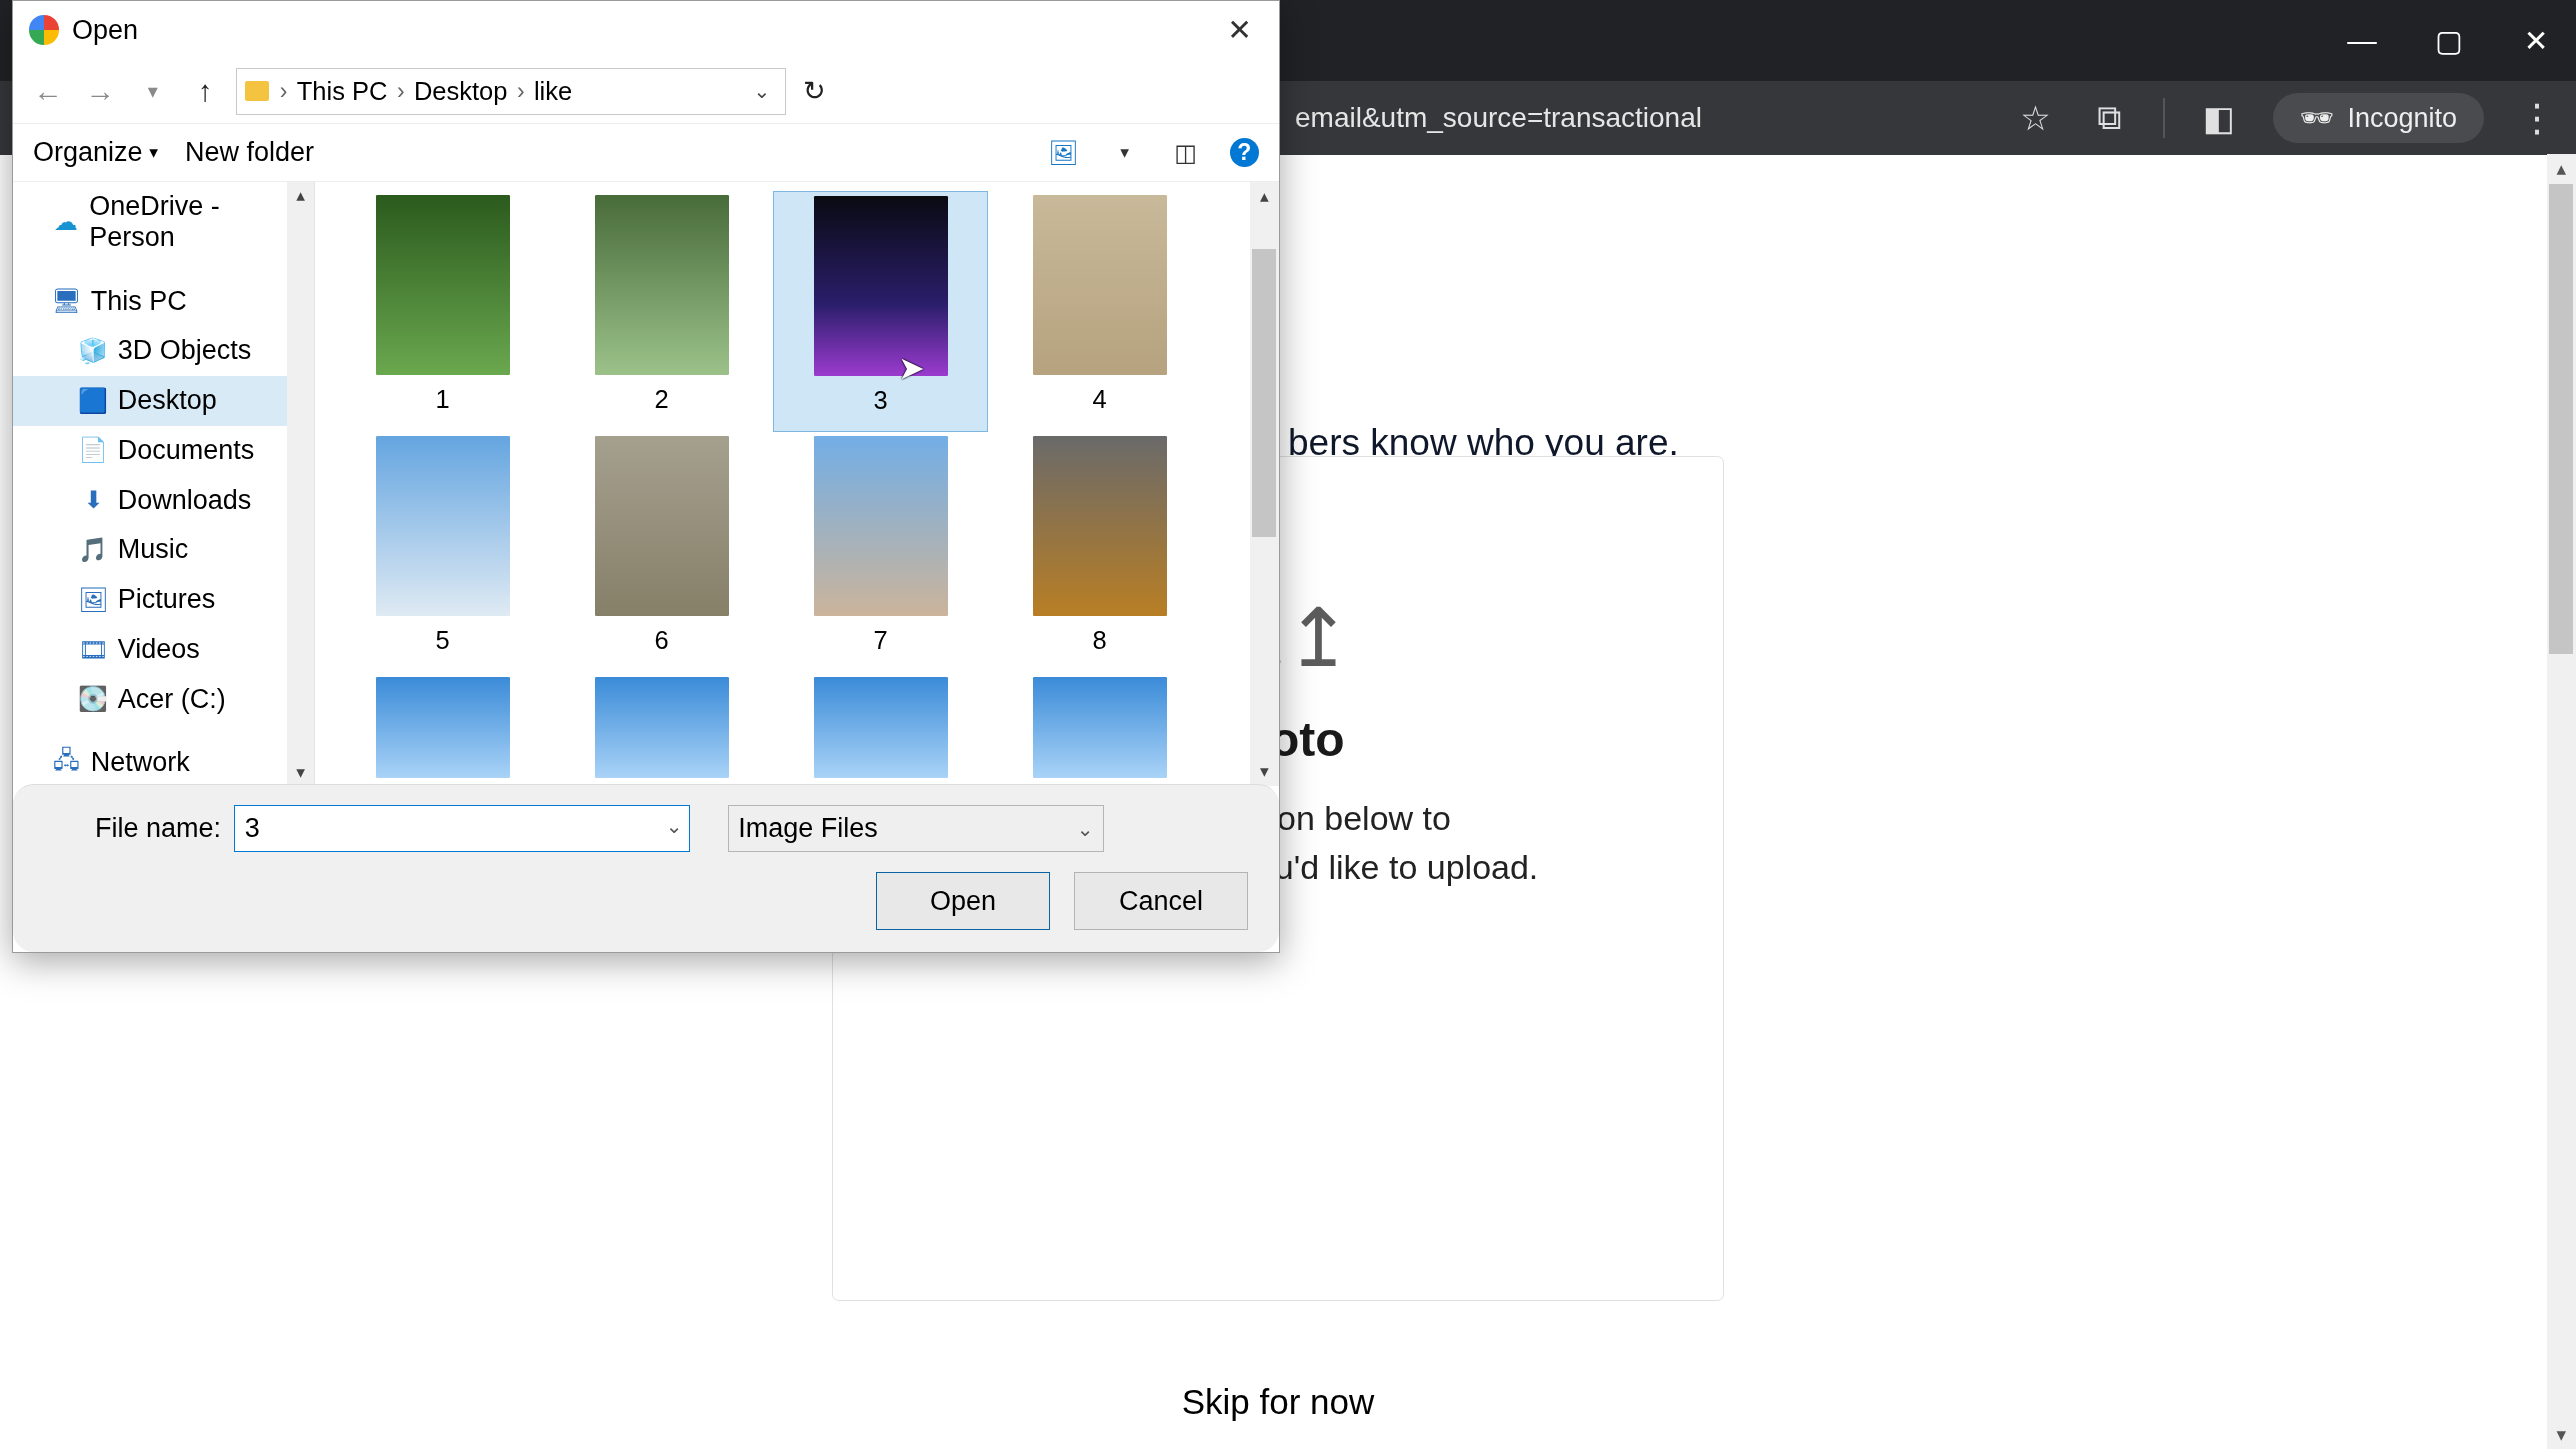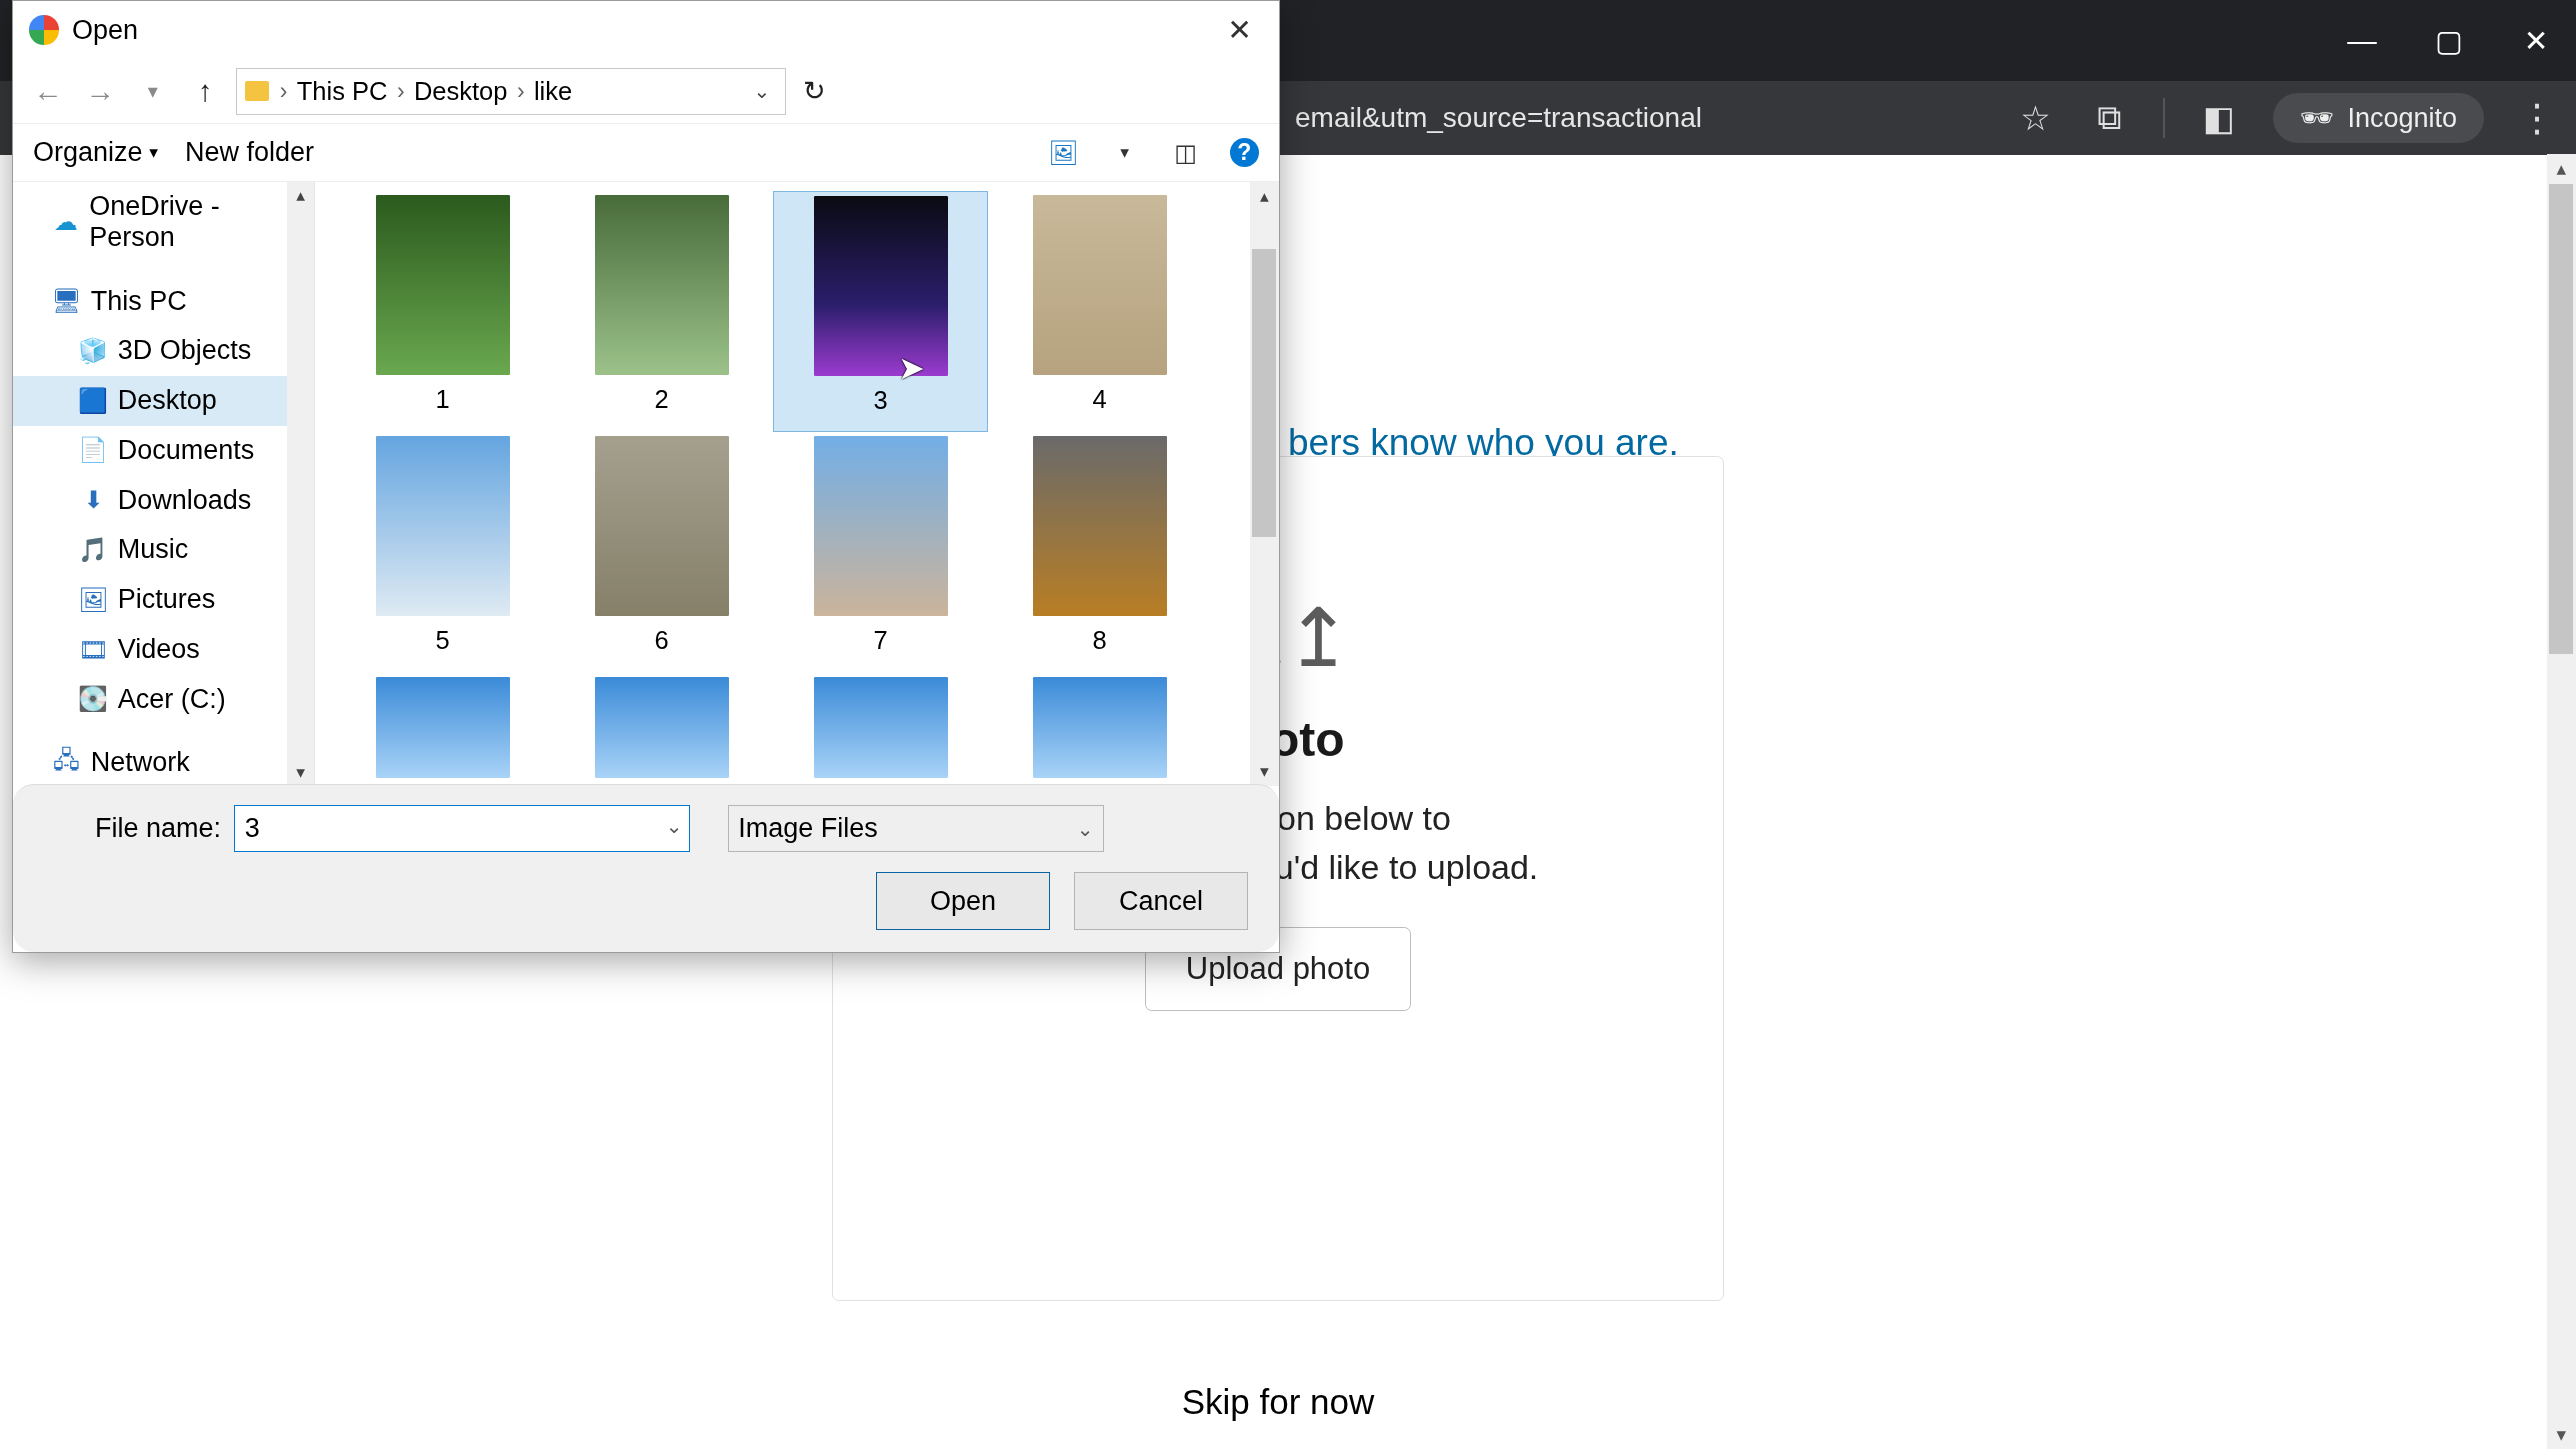--- a/index.html
+++ b/index.html
@@ -17,21 +17,21 @@
   .incognito-pill { display: flex; align-items: center; gap: 13.4px; background: #4a4b4e; border-radius: 40px; padding: 9.4px 27px; color: #eee; font-size: 27px; }
   .kebab { color: #ddd; font-size: 38px; }
 
   
   .page-scroll { position: absolute; right: 0; top: 154px; bottom: 0; width: 29.5px; background: #f0f0f0; }
   .page-scroll .up, .page-scroll .down { height: 29.5px; display:flex; align-items:center; justify-content:center; color:#555; font-size:19px;}
   .page-scroll .thumb { position:absolute; left:2.7px; right:2.7px; top:29.5px; height:470px; background:#c5c5c5; }
 
   .page-content { position: absolute; left: 832px; top: 174px; right: 40px; bottom: 0; color: #1a1a1a; }
   .card { position:absolute; left:0; top:282px; width:892px; height:845px; border:0.7px solid #e0e0e0; border-radius:6.7px; background:#fff; padding:40px; text-align:center;}
-  .headline1 { font-size: 37px; color:#0369a1; position:absolute; left:456px; top:248px;}
+  .headline1 { font-size: 37px; color:#0f172a; position:absolute; left:456px; top:248px;}
   .cloud-icon { font-size: 81px; color:#5c5c5c; margin-top: 94px;}
   .card h2 { font-size: 48px; font-weight:700; margin: 27px 0 27px; }
   .card p { font-size: 34px; color:#222; line-height:1.45; margin-bottom:34px;}
   .upload-btn { display:inline-block; border:0.7px solid #bdbdbd; border-radius:6.7px; padding:23px 40px; font-size:31px; color:#222; background:#fff;}
   .skip { position:absolute; left:0; top:1208px; width:892px; text-align:center; font-size:35px; color:#000;}
 
   
   .dialog { position: absolute; left: 12px; top: 0; width: 1268px; height: 953px; background:#fff; border:0.7px solid #9a9a9a; box-shadow: 0 8px 34px rgba(0,0,0,.35); }
   .titlebar { height: 58px; display:flex; align-items:center; padding: 0 16px; }
   .titlebar .icon { width:29.5px; height:29.5px; border-radius:50%; background: conic-gradient(#ea4335 0 90deg,#fbbc05 90deg 180deg,#34a853 180deg 270deg,#4285f4 270deg 360deg); margin-right:13.4px;}
@@ -130,21 +130,20 @@
 
   <div class="page-content">
     <div class="headline1">bers know who you are.</div>
     <div class="card">
       <div class="cloud-icon">☁︎↥</div>
       <h2>photo</h2>
       <p>
         <span>lick the button below to</span><br>
         <span>select a photo you'd like to upload.</span>
       </p>
-      <div class="upload-btn">Upload photo</div>
     </div>
     <div class="skip">Skip for now</div>
   </div>
 </div>
 
 <div class="dialog">
   <div class="titlebar">
     <div class="icon"></div>
     <div class="title">Open</div>
     <div class="close">✕</div>

